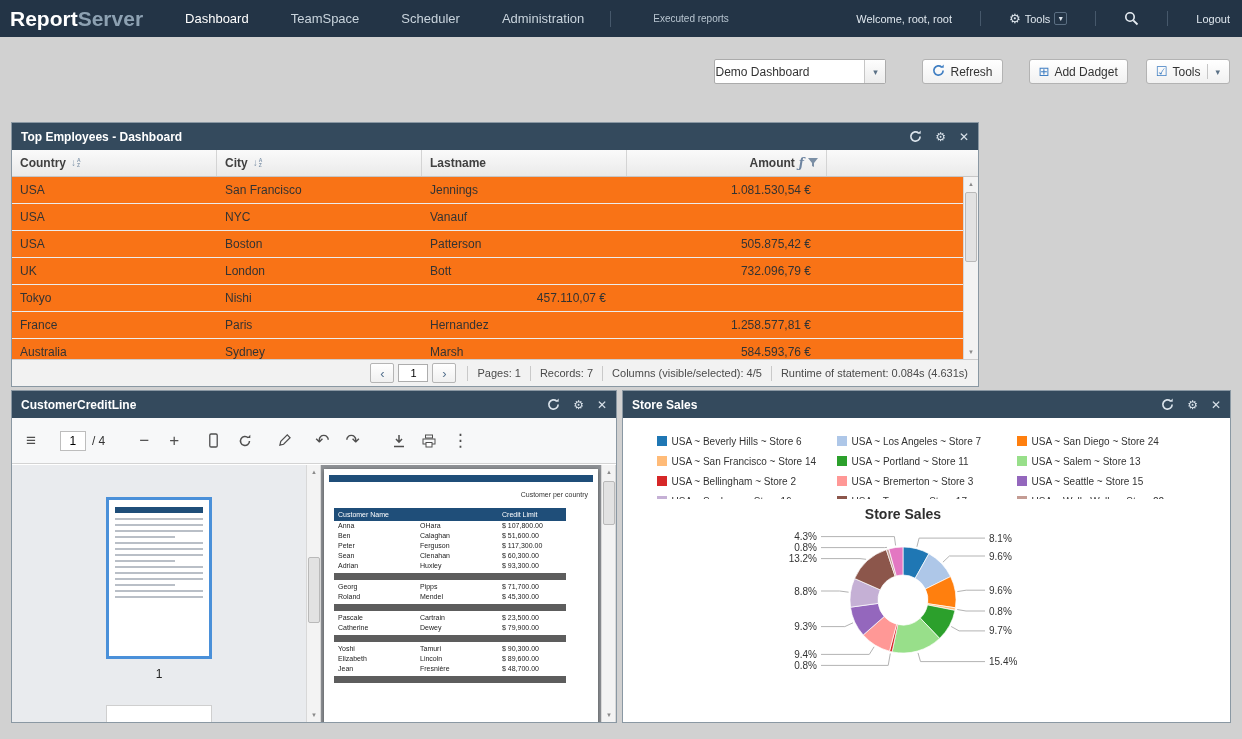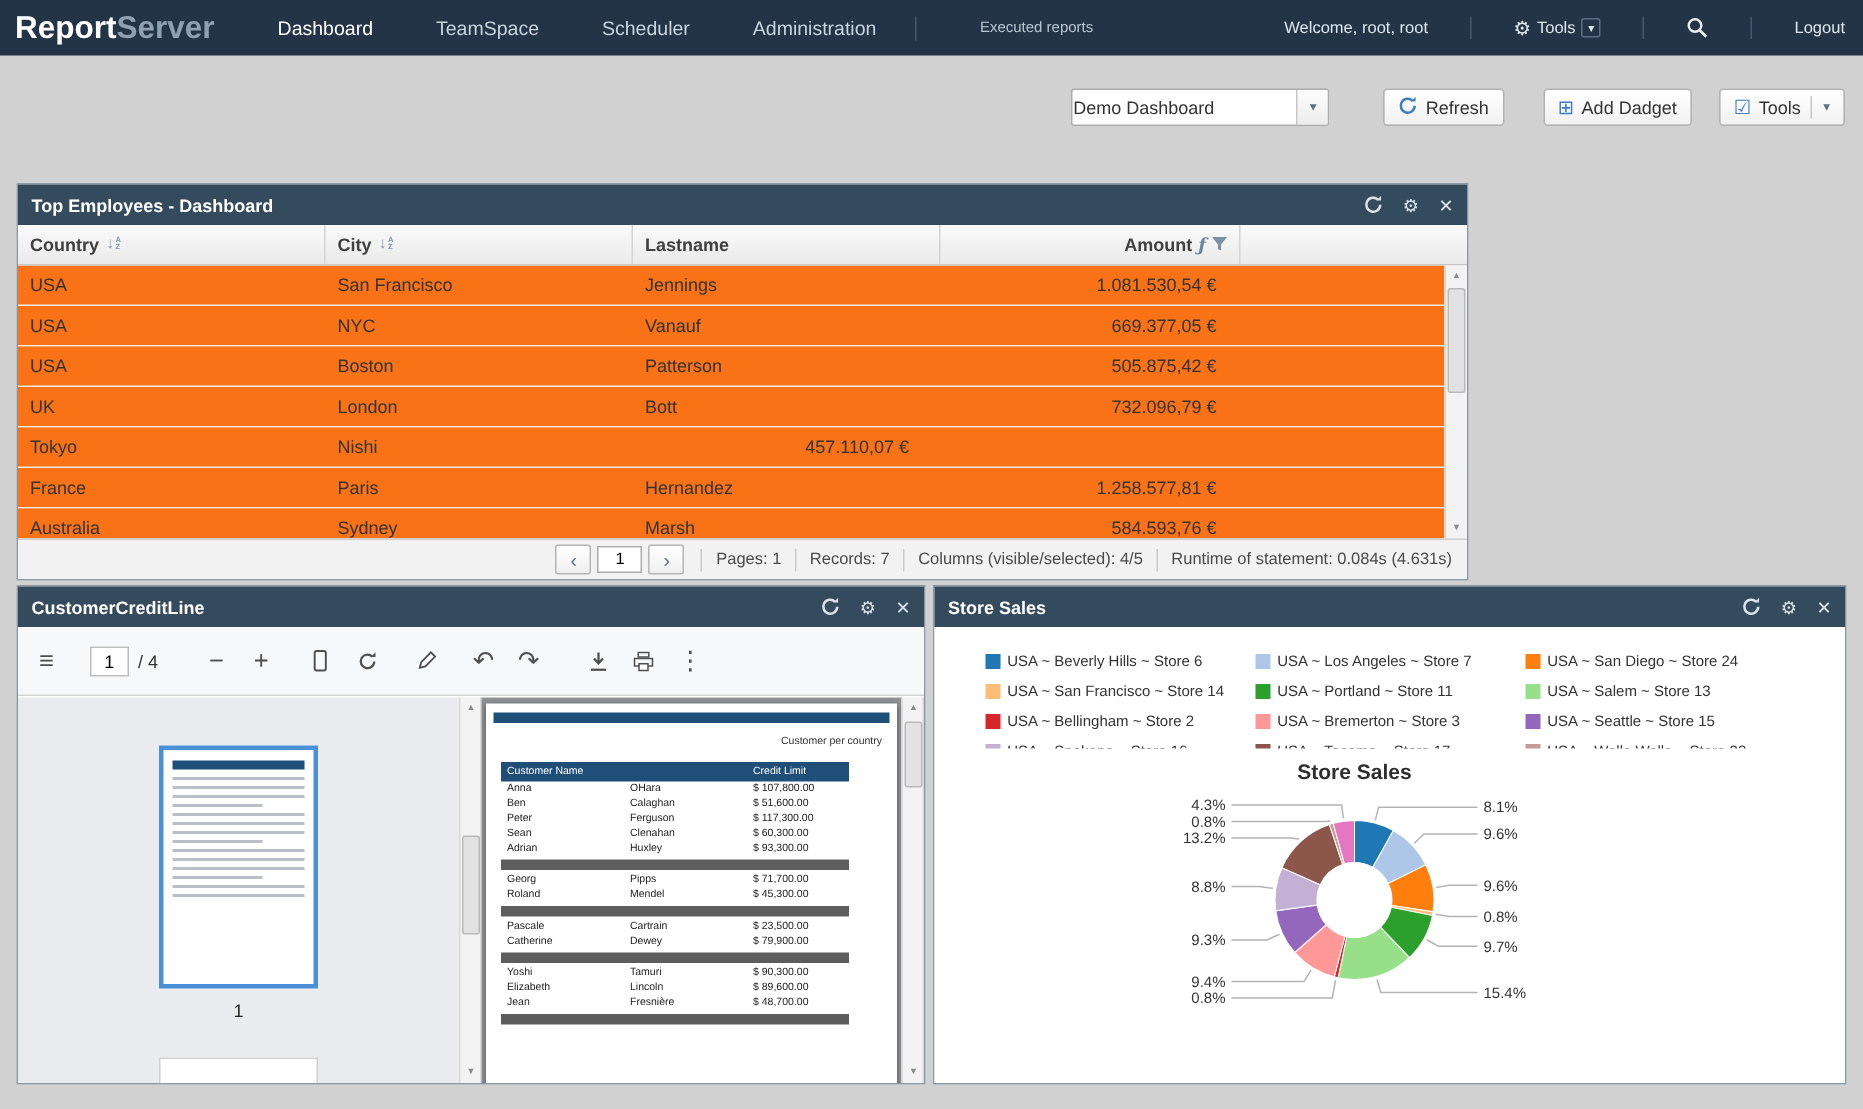--- a/index.html
+++ b/index.html
@@ -226,21 +226,20 @@
           <div class="grid-row">
             <div class="g-cell">USA</div>
             <div class="g-cell">San Francisco</div>
             <div class="g-cell">Jennings</div>
             <div class="g-cell amt">1.081.530,54 €</div>
           </div>
           <div class="grid-row">
             <div class="g-cell">USA</div>
             <div class="g-cell">NYC</div>
             <div class="g-cell">Vanauf</div>
-            <div class="g-cell amt">669.377,05 €</div>
           </div>
           <div class="grid-row">
             <div class="g-cell">USA</div>
             <div class="g-cell">Boston</div>
             <div class="g-cell">Patterson</div>
             <div class="g-cell amt">505.875,42 €</div>
           </div>
           <div class="grid-row">
             <div class="g-cell">UK</div>
             <div class="g-cell">London</div>

